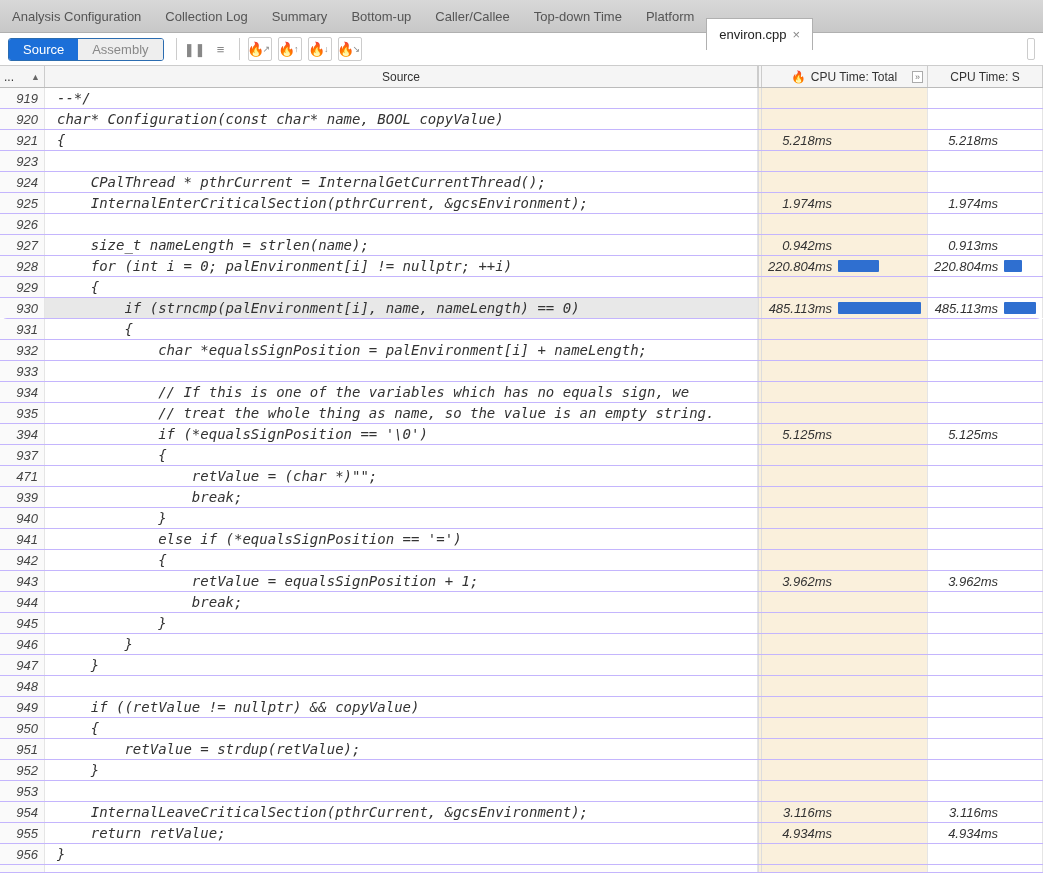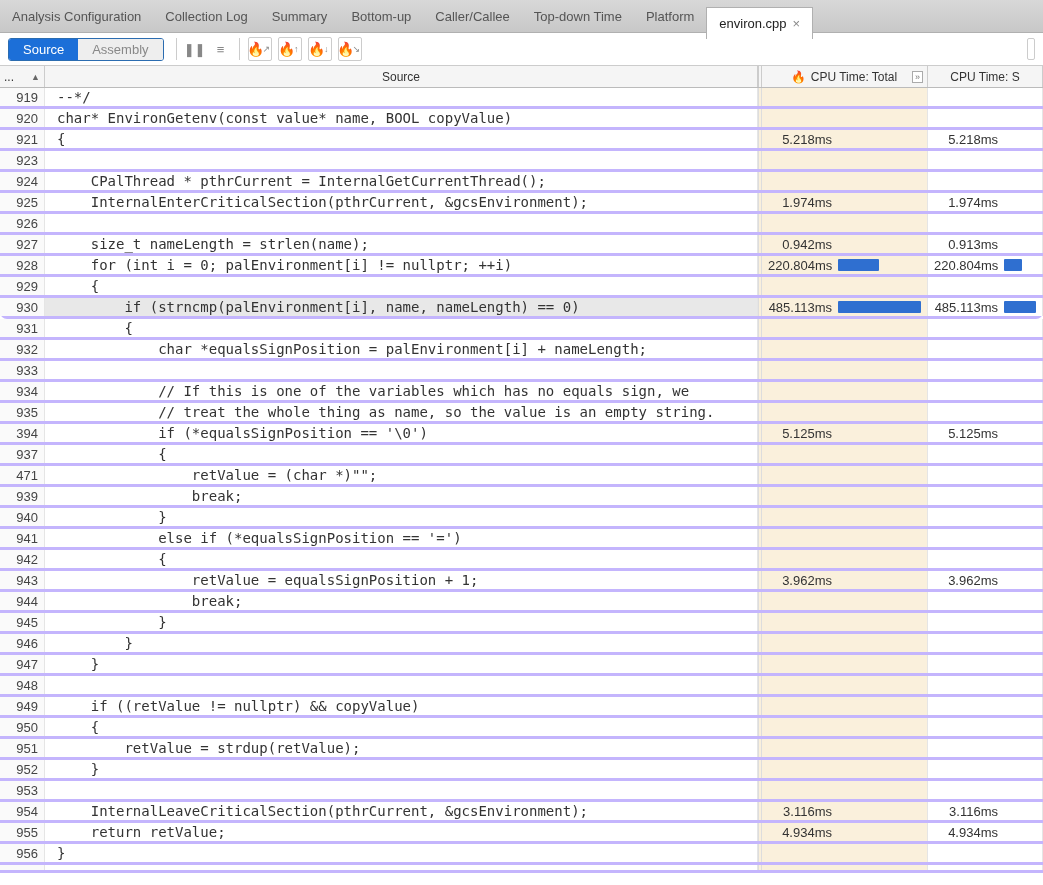--- a/index.html
+++ b/index.html
@@ -30,21 +30,21 @@
     gap: 6px;
     white-space: nowrap;
   }
   .tab.active {
     background: #fff;
     color: #222;
     border-left: 1px solid #b0b0b0;
     border-right: 1px solid #b0b0b0;
     border-top: 1px solid #b0b0b0;
     position: relative;
-    top: 7px;
+    top: 18px;
   }
   .tab-close {
     color: #888;
     font-size: 13px;
     cursor: pointer;
   }
 
   
   .toolbar {
     height: 33px;
@@ -150,21 +150,22 @@
   }
 
   
   .grid {
     overflow: hidden;
     height: calc(885px - 25px - 33px - 22px);
   }
   .row {
     display: flex;
     height: 21px;
-    border-bottom: 3px solid #c4b5fd;
+    border-bottom: 1px solid #c4b5fd;
+    font-style: italic;
   }
   .row.selected { background: #e8e8e8; border-radius: 7px; }
   .cell {
     border-right: 1px solid #e5e5e5;
     display: flex;
     align-items: center;
     overflow: hidden;
   }
   .cell.lnum {
     width: 45px; flex: 0 0 45px;
@@ -276,21 +277,21 @@
 
 <div class="grid" id="grid">
     <div class="row">
       <div class="cell lnum dim">919</div>
       <div class="cell src">--*/</div>
       <div class="cell m m1"></div>
       <div class="cell m m2"></div>
     </div>
     <div class="row">
       <div class="cell lnum">920</div>
-      <div class="cell src">char* EnvironGetenv(const value* name, BOOL copyValue)</div>
+      <div class="cell src">char* Configuration(const char* name, BOOL copyValue)</div>
       <div class="cell m m1"></div>
       <div class="cell m m2"></div>
     </div>
     <div class="row">
       <div class="cell lnum">921</div>
       <div class="cell src">{</div>
       <div class="cell m m1">
         <span class="mval">5.218ms</span>
       </div>
       <div class="cell m m2">

